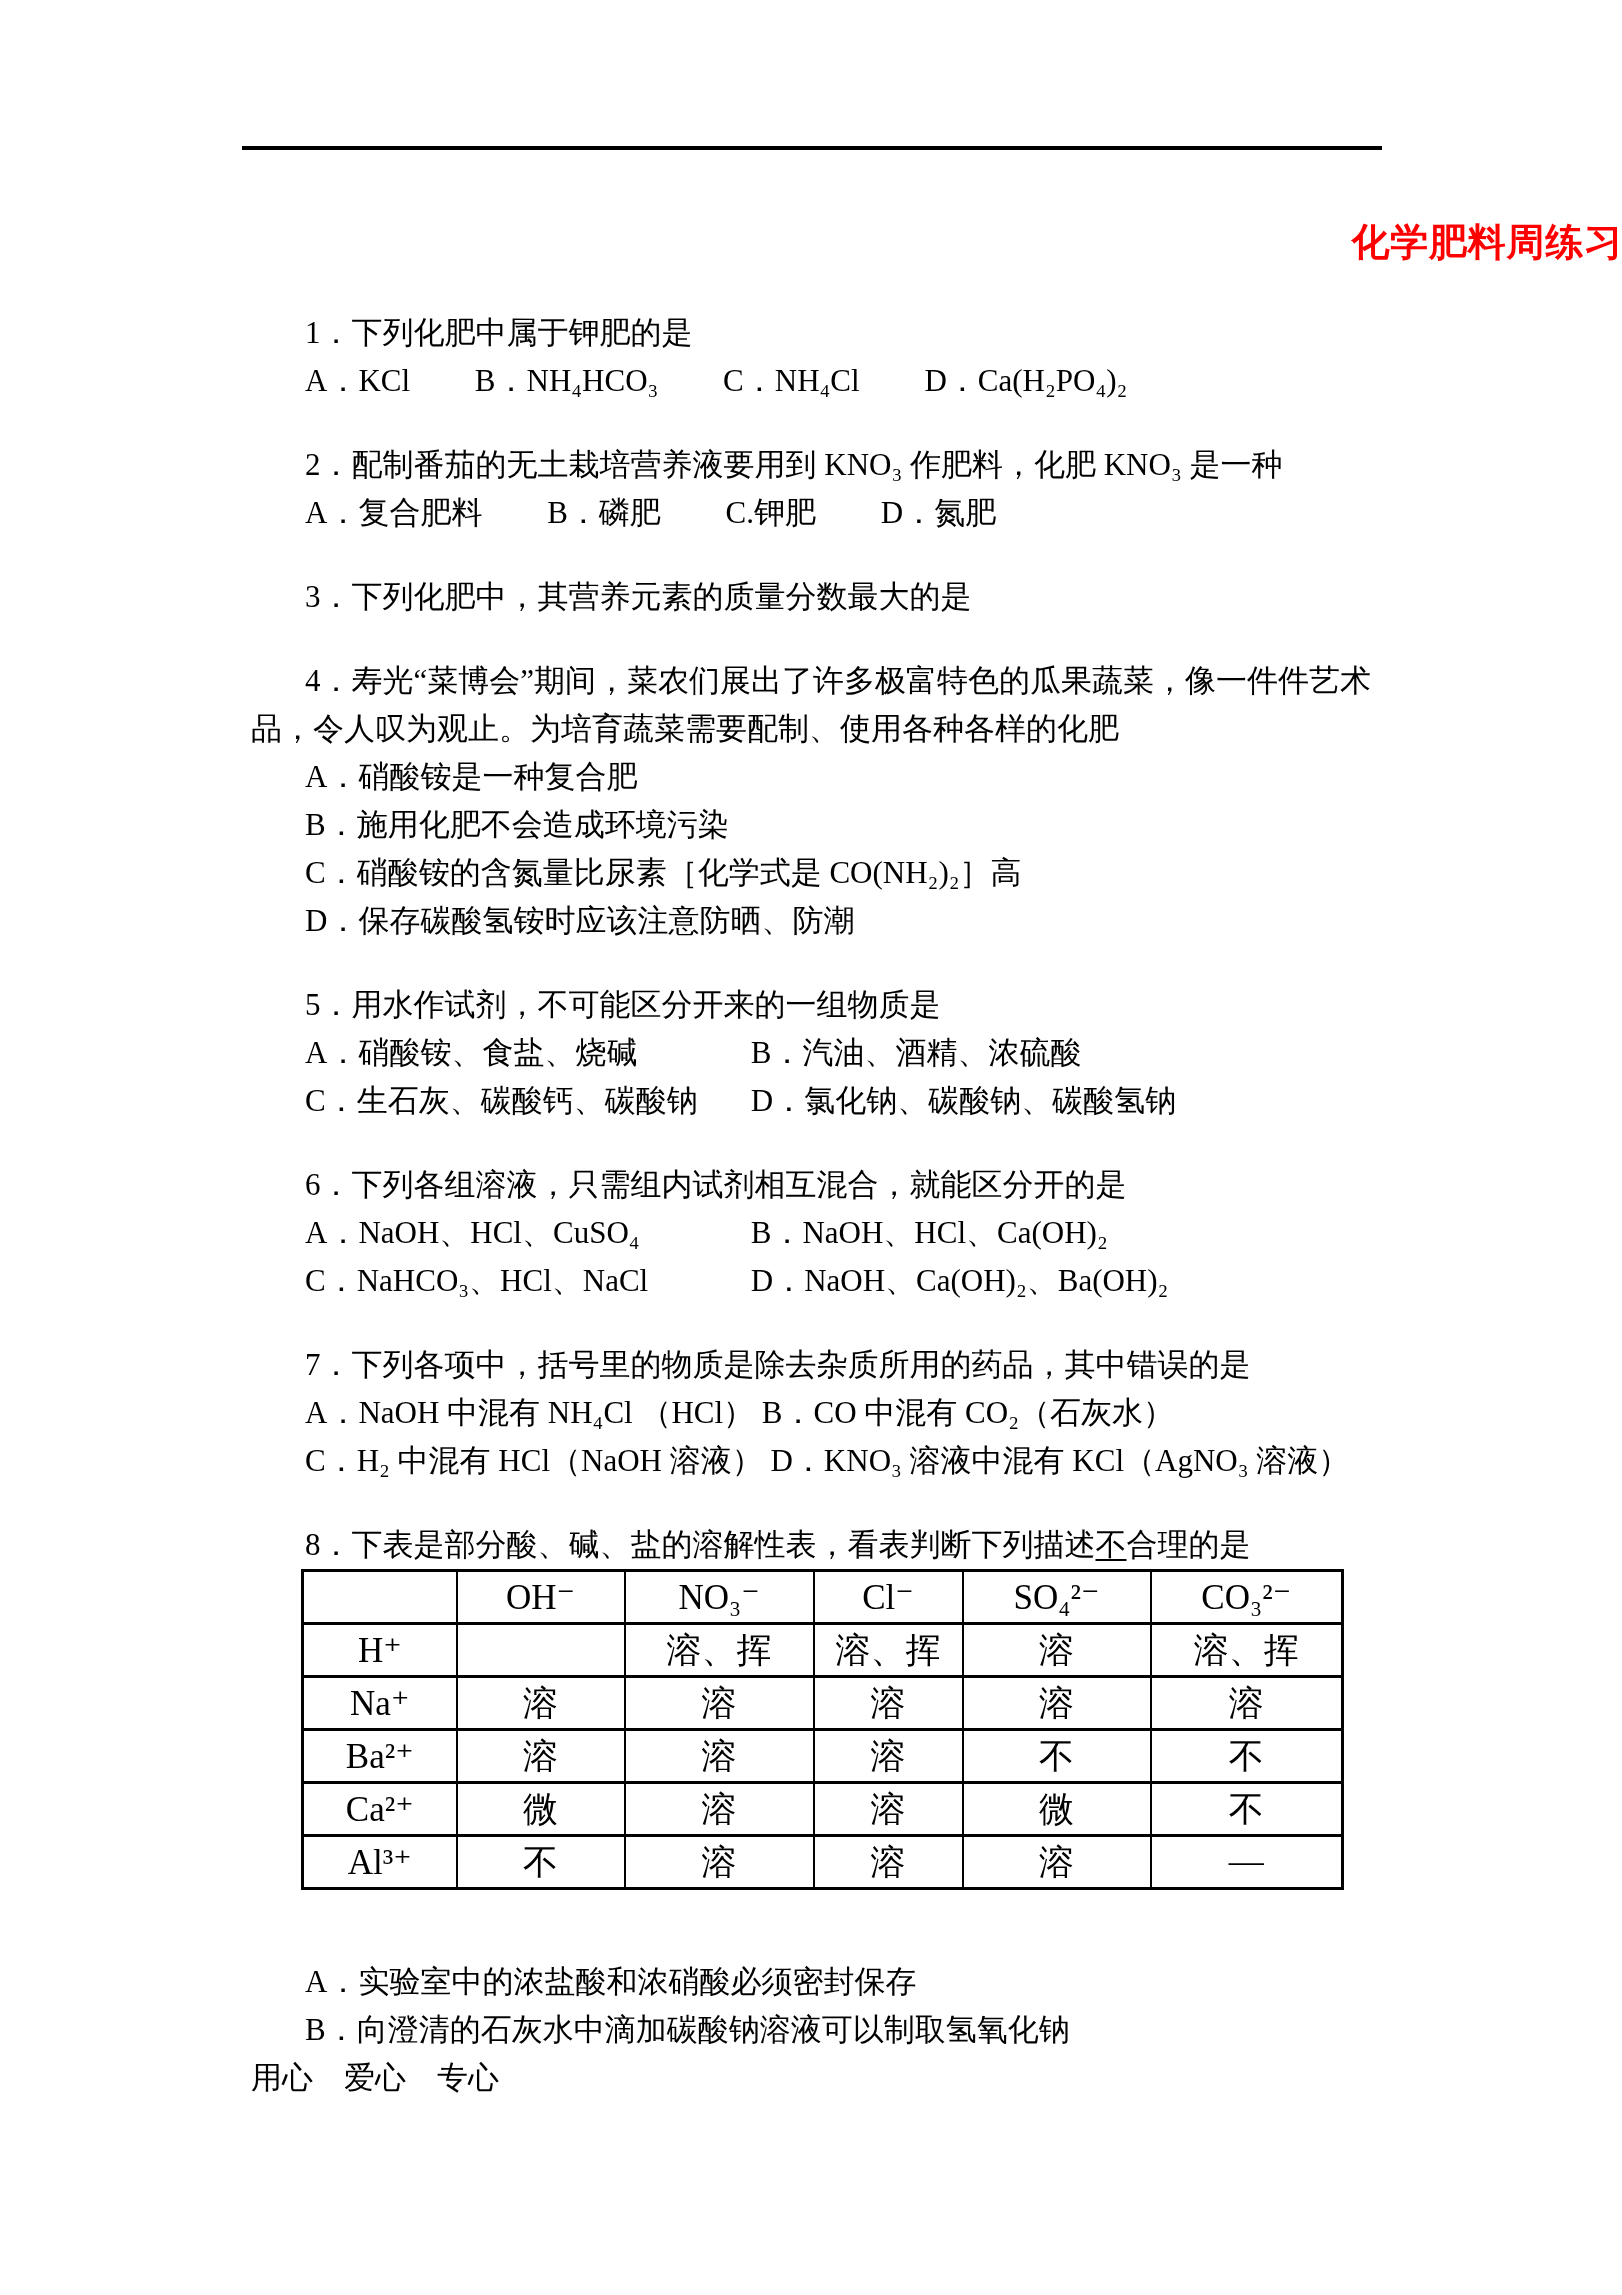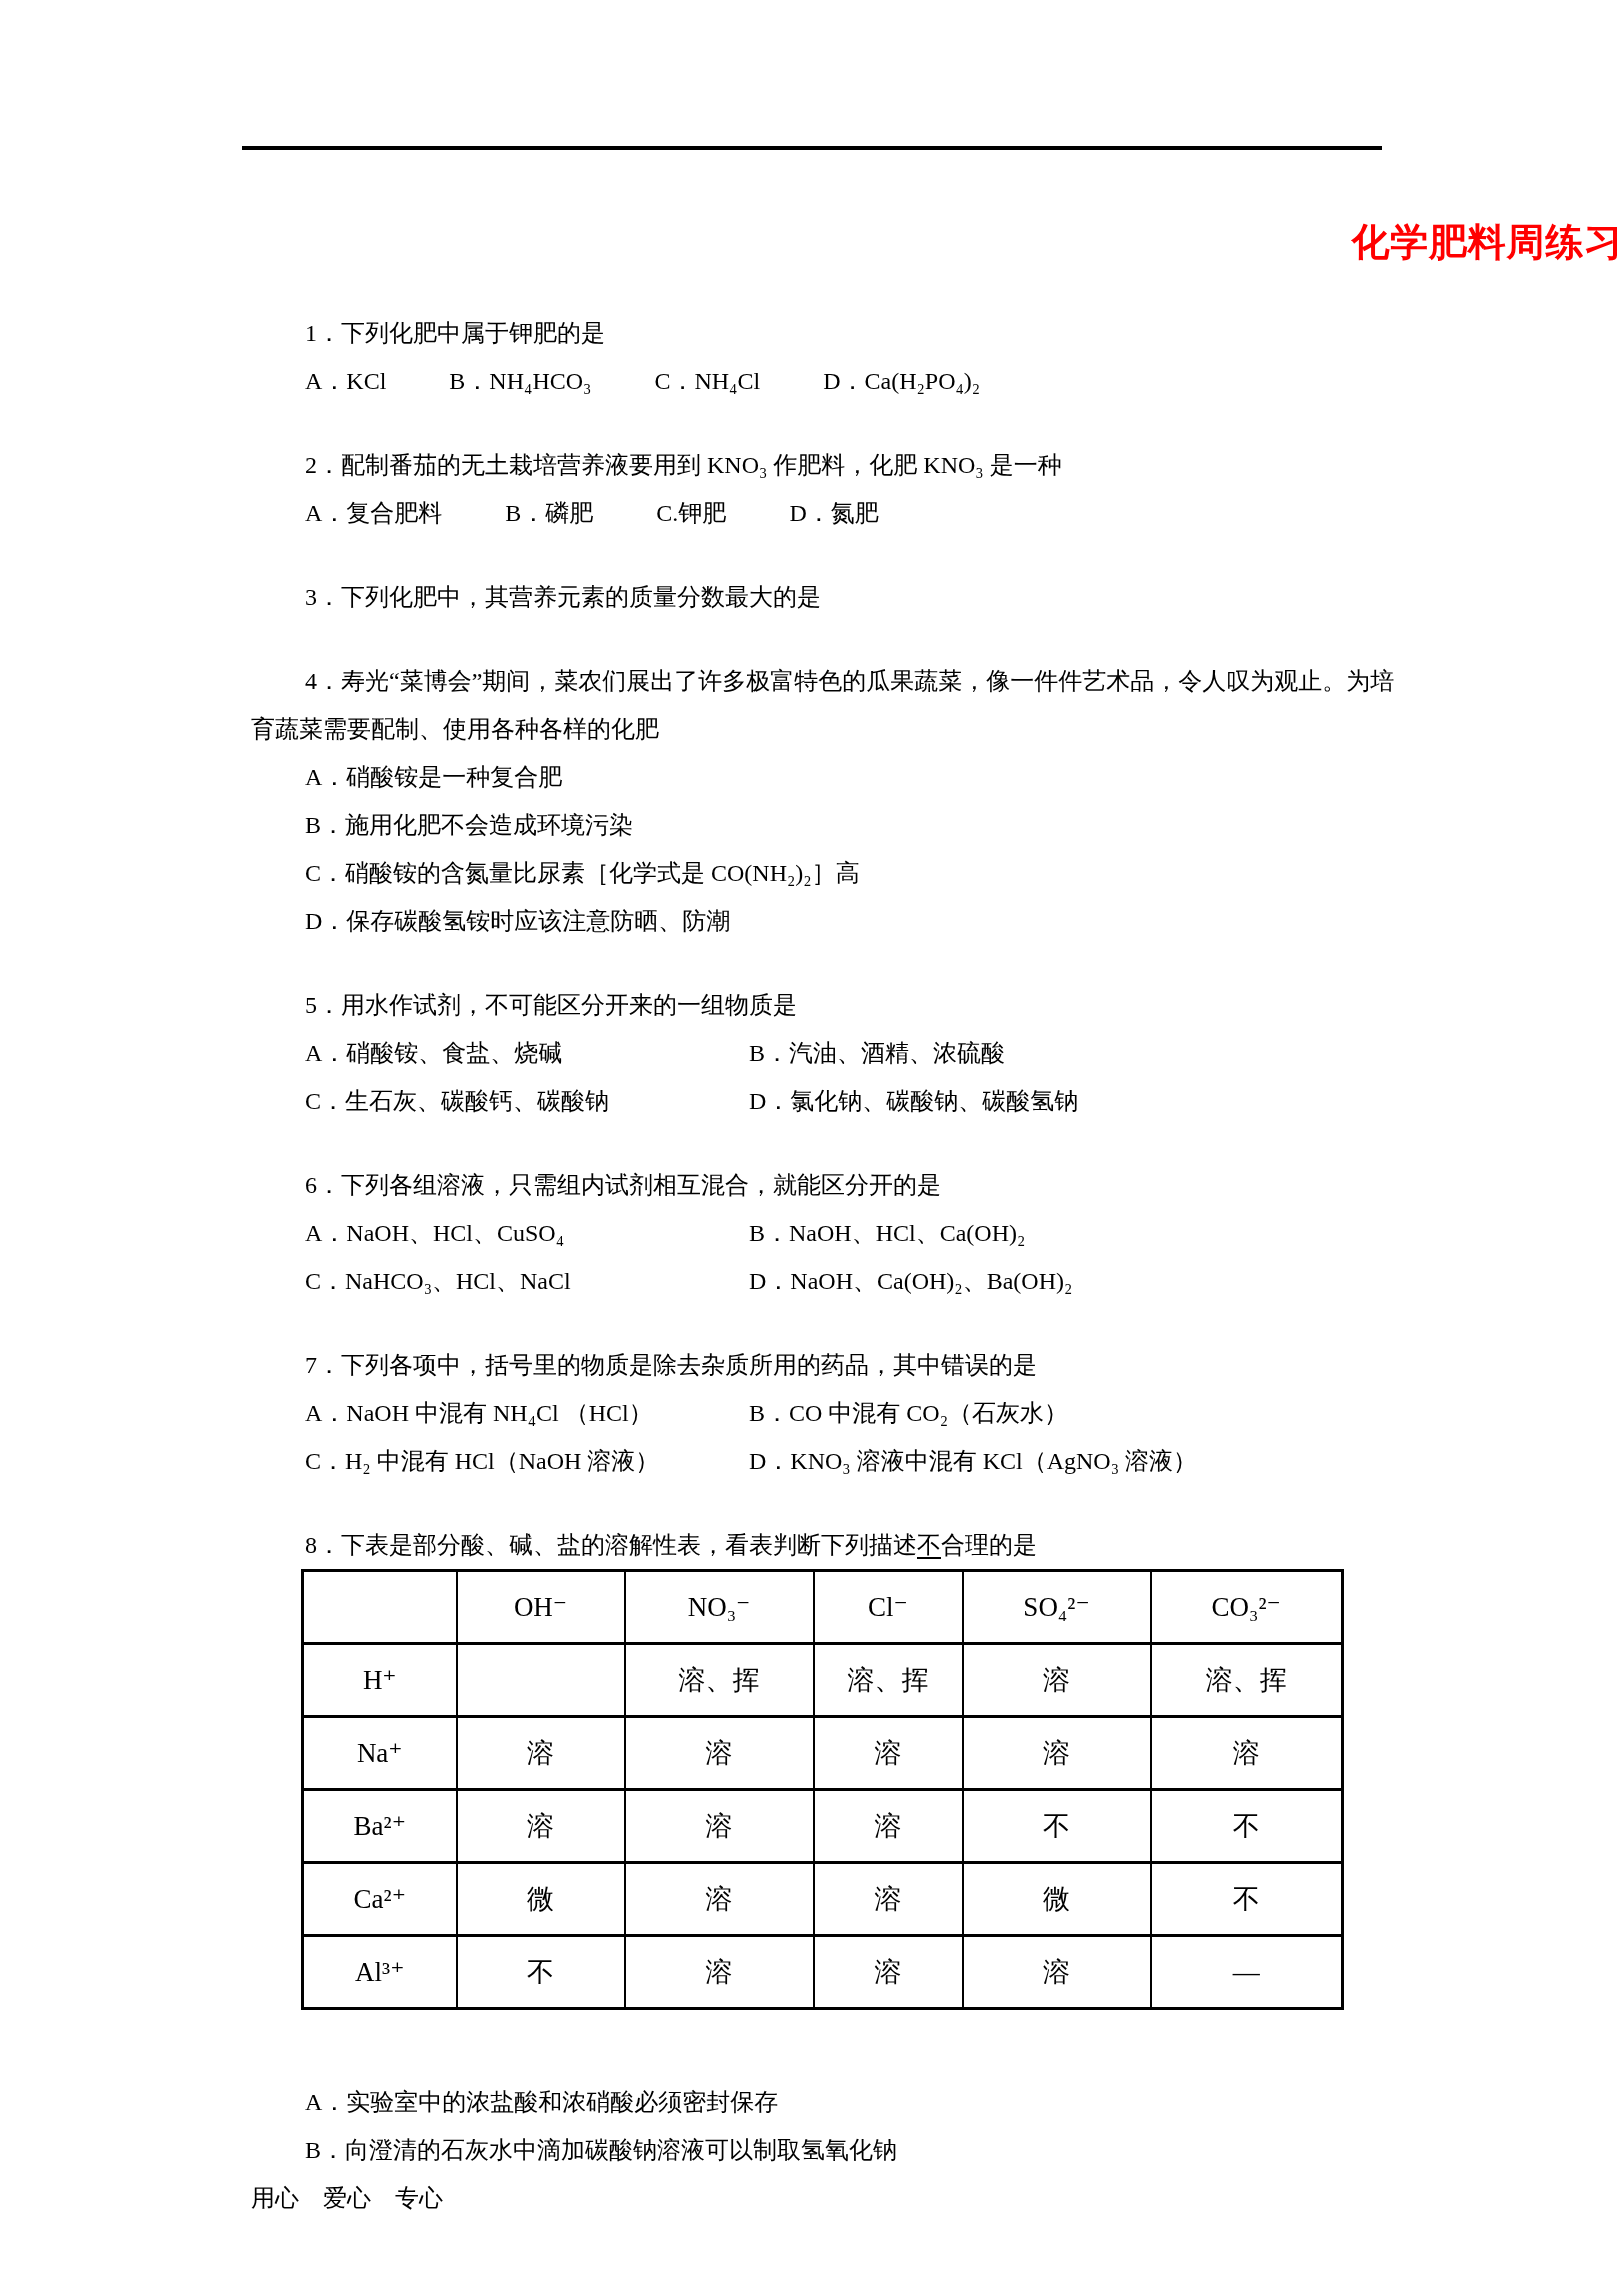--- a/index.html
+++ b/index.html
@@ -33,21 +33,21 @@
     letter-spacing: 0.8px;
   }
   .content {
     position: absolute;
     top: 309px;
     left: 251px;
     width: 1166px;
   }
   .content p {
     margin: 0;
-    font-size: 24px;
+    font-size: 31px;
     line-height: 48px;
     text-indent: 54px;
   }
   .question { margin: 0 0 36px 0; }
   .opts-inline .opt { margin-right: 57px; }
   .col-l {
     display: inline-block;
     min-width: 438px;
     text-indent: 0;
   }
@@ -63,22 +63,22 @@
     margin: 0 0 68px 50px;
     border: 3.8px solid #000000;
   }
   table.sol-table td {
     border: 2.3px solid #000000;
     border-top-width: 3px;
     border-bottom-width: 3px;
     height: 50px;
     text-align: center;
     vertical-align: middle;
-    font-size: 27px;
-    padding: 10px;
+    font-size: 35px;
+    padding: 0;
   }
   .post-choices p { margin: 0; }
   .footer {
     margin-top: 19.6px;
   }
   .content p.footer { text-indent: 0; }
 </style>
 </head>
 <body>
 

